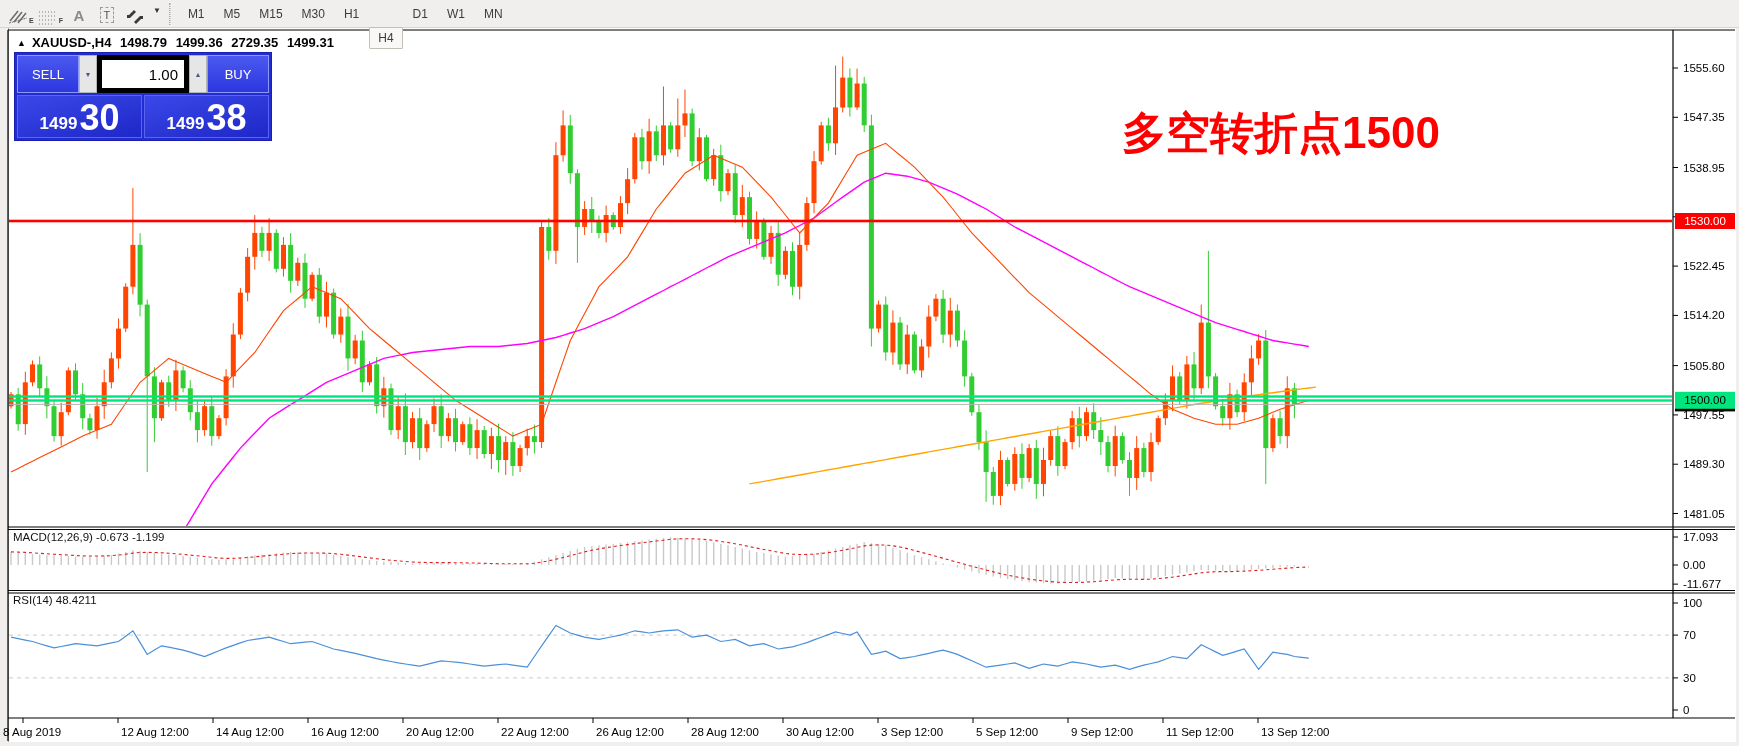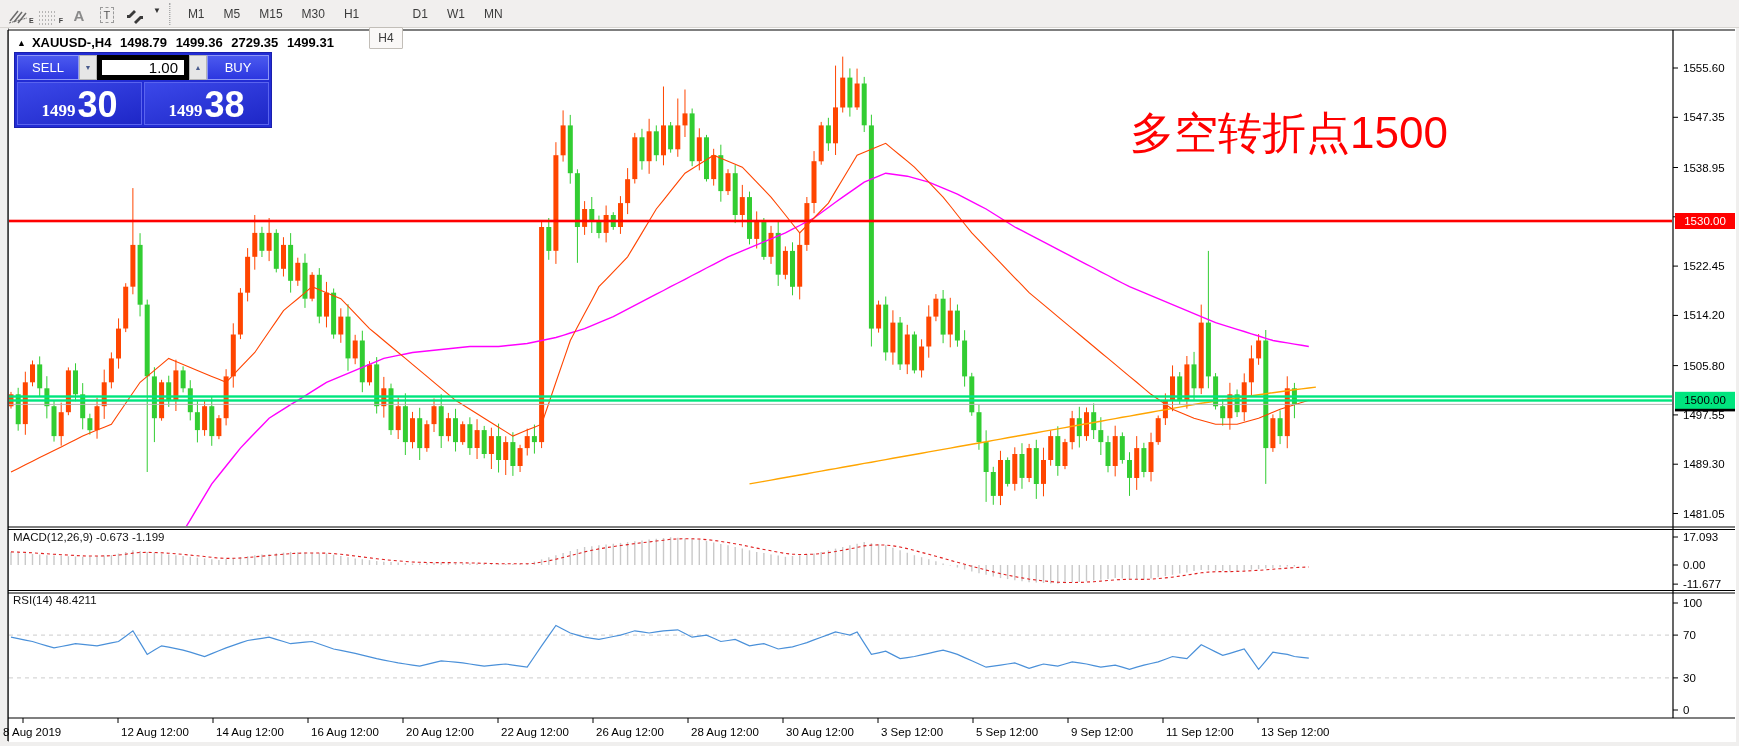--- a/index.html
+++ b/index.html
@@ -21,35 +21,35 @@
   
   .gutter-left{position:absolute;left:0;top:28px;width:8px;height:718px;background:#f0efee;border-right:1px solid #aaa;z-index:5;}
   .gutter-right{position:absolute;left:1736px;top:28px;width:3px;height:718px;background:#f0efee;z-index:5;}
   .strip-bottom{position:absolute;left:0;top:742px;width:1739px;height:4px;background:#f0efee;z-index:6;}
   
   .chart-title{position:absolute;left:17px;top:35px;font-size:13px;font-weight:700;color:#000;z-index:20;}
   .chart-title .arr{font-size:9px;margin-right:6px;position:relative;top:-1px;}
   .chart-title span{margin-right:5px;}
   .trade-panel{position:absolute;left:14px;top:52px;width:252px;background:#222cd4;
                border:1px solid #1a1fae;padding:2px;z-index:20;}
-  .tp-row1{display:flex;height:25px;}
+  .tp-row1{display:flex;height:38px;}
   .tp-btn{background:linear-gradient(#4b59ef,#2c37e0);border:1px solid #8d97f5;color:#fff;
           font-size:13px;display:flex;align-items:center;justify-content:center;cursor:pointer;}
   .tp-sell,.tp-buy{flex:0 0 60px;}
   .tp-spin{flex:0 0 16px;background:#e6e6e6;border:1px solid #b5b5b5;color:#47598c;font-size:7px;
            display:flex;align-items:center;justify-content:center;cursor:pointer;}
   .tp-vol{flex:1;background:#fff;border:5px solid #000000;color:#000;font-size:15px;
           display:flex;align-items:center;justify-content:flex-end;padding-right:6px;}
   .tp-row2{display:flex;height:43px;margin-top:2px;}
   .tp-price{flex:1;border:1px solid #5a64ee;background:linear-gradient(165deg,#3b48e9,#1e27c7);
             display:flex;align-items:baseline;justify-content:center;color:#fff;}
   .tp-price:first-child{margin-right:2px;}
-  .tp-main{font-size:17px;font-weight:700;line-height:40px;font-family:Liberation Serif, serif;}
+  .tp-main{font-size:17px;font-weight:700;line-height:40px;}
   .tp-big{font-size:36px;font-weight:700;margin-left:2px;position:relative;top:1px;}
-  .annotation{position:absolute;left:1122px;top:104px;font-size:44px;font-weight:400;color:#ff0000;z-index:20;white-space:nowrap;margin-left:8px;}
+  .annotation{position:absolute;left:1122px;top:104px;font-size:44px;font-weight:700;color:#ff0000;z-index:20;white-space:nowrap;}
   .panel-label{position:absolute;font-size:11.5px;color:#111;z-index:20;}
   #chart-svg{position:absolute;left:0;top:0;z-index:10;}
 </style>
 </head>
 <body>
 
 <div class="toolbar">
   <div class="tbtn">
     <svg width="20" height="16" viewBox="0 0 20 16">
       <g stroke="#6a6a6a" stroke-width="1.5">

